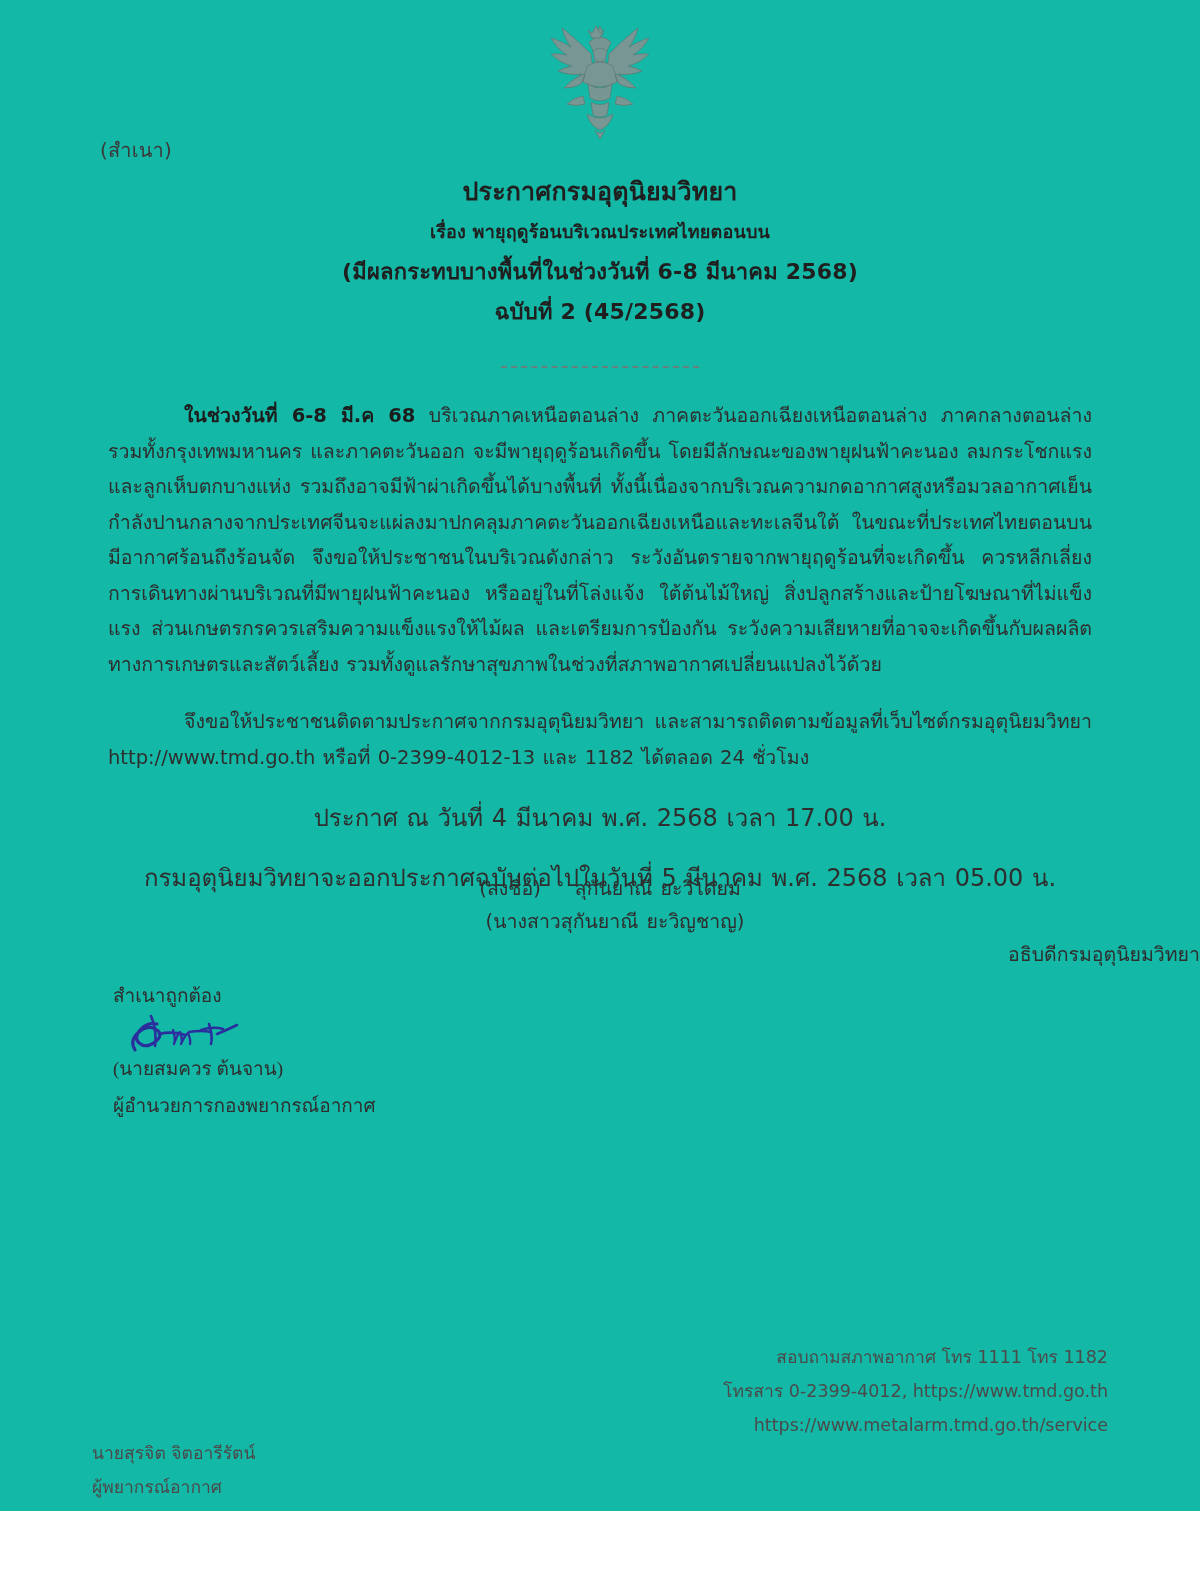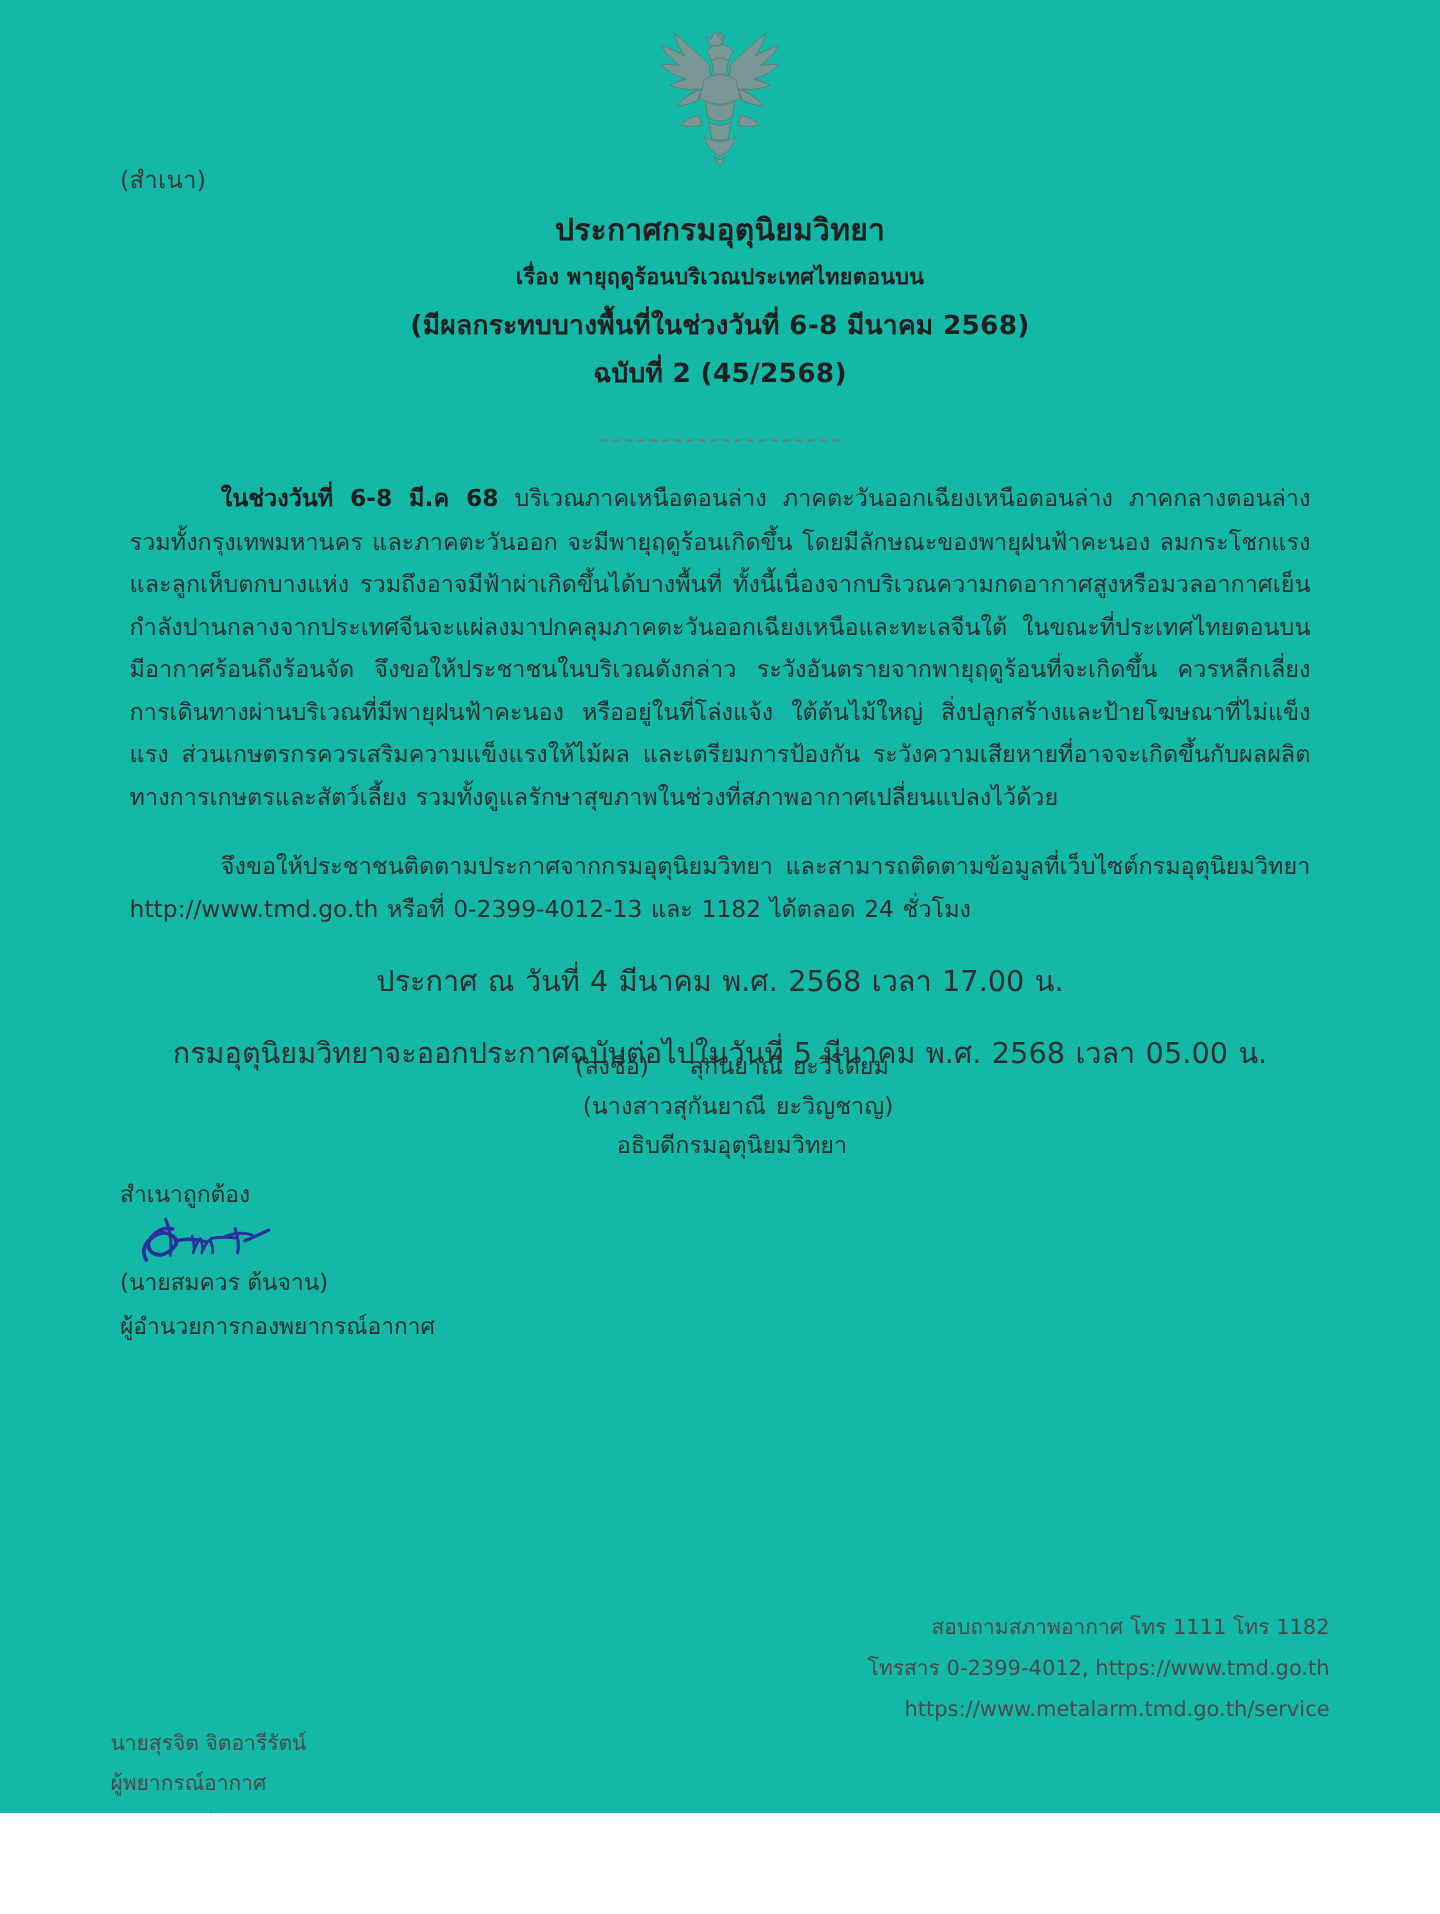--- a/index.html
+++ b/index.html
@@ -124,28 +124,29 @@
   .sign-row {
     text-align: center;
     font-size: 19.5px;
     line-height: 33px;
     color: #2e2e2e;
     word-spacing: 2px;
   }
   .sign-row.l1 { padding-left: 20px; }
   .sign-row .sgn-label { margin-right: 34px; }
   .sign-row.l2 { padding-left: 30px; }
-  .sign-row.l3 { padding-left: 20px; }
+  .sign-row.l3 { padding-left: 20px; text-align: right; }
 
   
   .certify {
     position: absolute;
     top: 982px;
-    left: 100px;
+    left: 113px;
     width: 420px;
+    font-family: Liberation Serif, serif;
   }
   .certify-label {
     font-size: 19px;
     line-height: 28px;
     color: #2e2e2e;
   }
   .ink-wrap {
     height: 40px;
     margin: 2px 0 2px 8px;
     position: relative;

